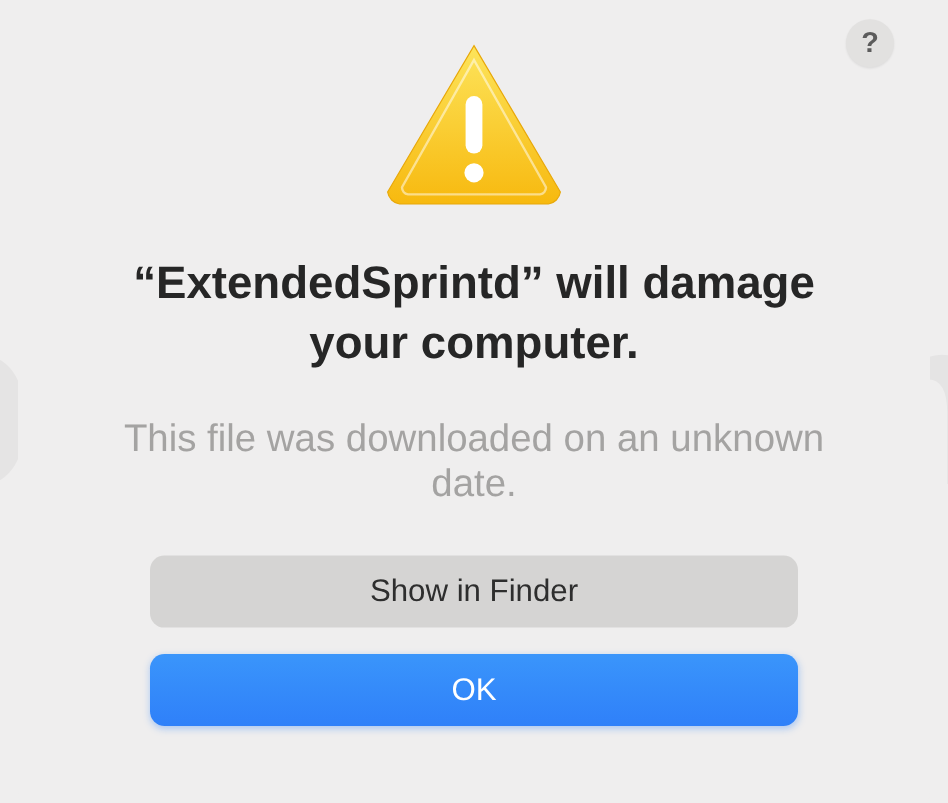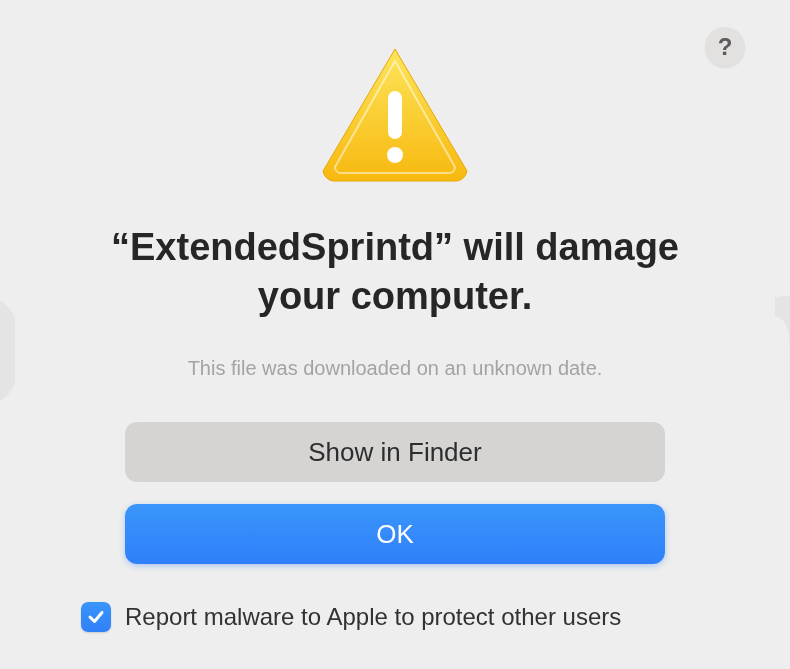--- a/index.html
+++ b/index.html
@@ -79,23 +79,23 @@
   .headline {
     font-size: 38px;
     font-weight: 700;
     color: #262626;
     text-align: center;
     line-height: 1.3;
     margin-bottom: 36px;
     padding: 0 20px;
   }
   .subtext {
-    font-size: 20px;
+    font-size: 32px;
     color: #a4a3a2;
-    text-align: left;
+    text-align: center;
     margin-bottom: 42px;
   }
   .button-stack {
     display: flex;
     flex-direction: column;
     gap: 22px;
     width: 540px;
     margin-bottom: 38px;
   }
   .btn {
@@ -175,22 +175,14 @@
 
   <div class="headline">“ExtendedSprintd” will damage your computer.</div>
 
   <div class="subtext">This file was downloaded on an unknown date.</div>
 
   <div class="button-stack">
     <button class="btn btn-secondary">Show in Finder</button>
     <button class="btn btn-primary">OK</button>
   </div>
 
-  <div class="checkbox-row">
-    <div class="checkbox">
-      <svg width="20" height="20" viewBox="0 0 20 20">
-        <path d="M4 10 L8.5 14.5 L16 5.5" fill="none" stroke="#ffffff" stroke-width="3" stroke-linecap="round" stroke-linejoin="round"></path>
-      </svg>
-    </div>
-    <span class="checkbox-label">Report malware to Apple to protect other users</span>
-  </div>
 
 </div>
 
 </body></html>

